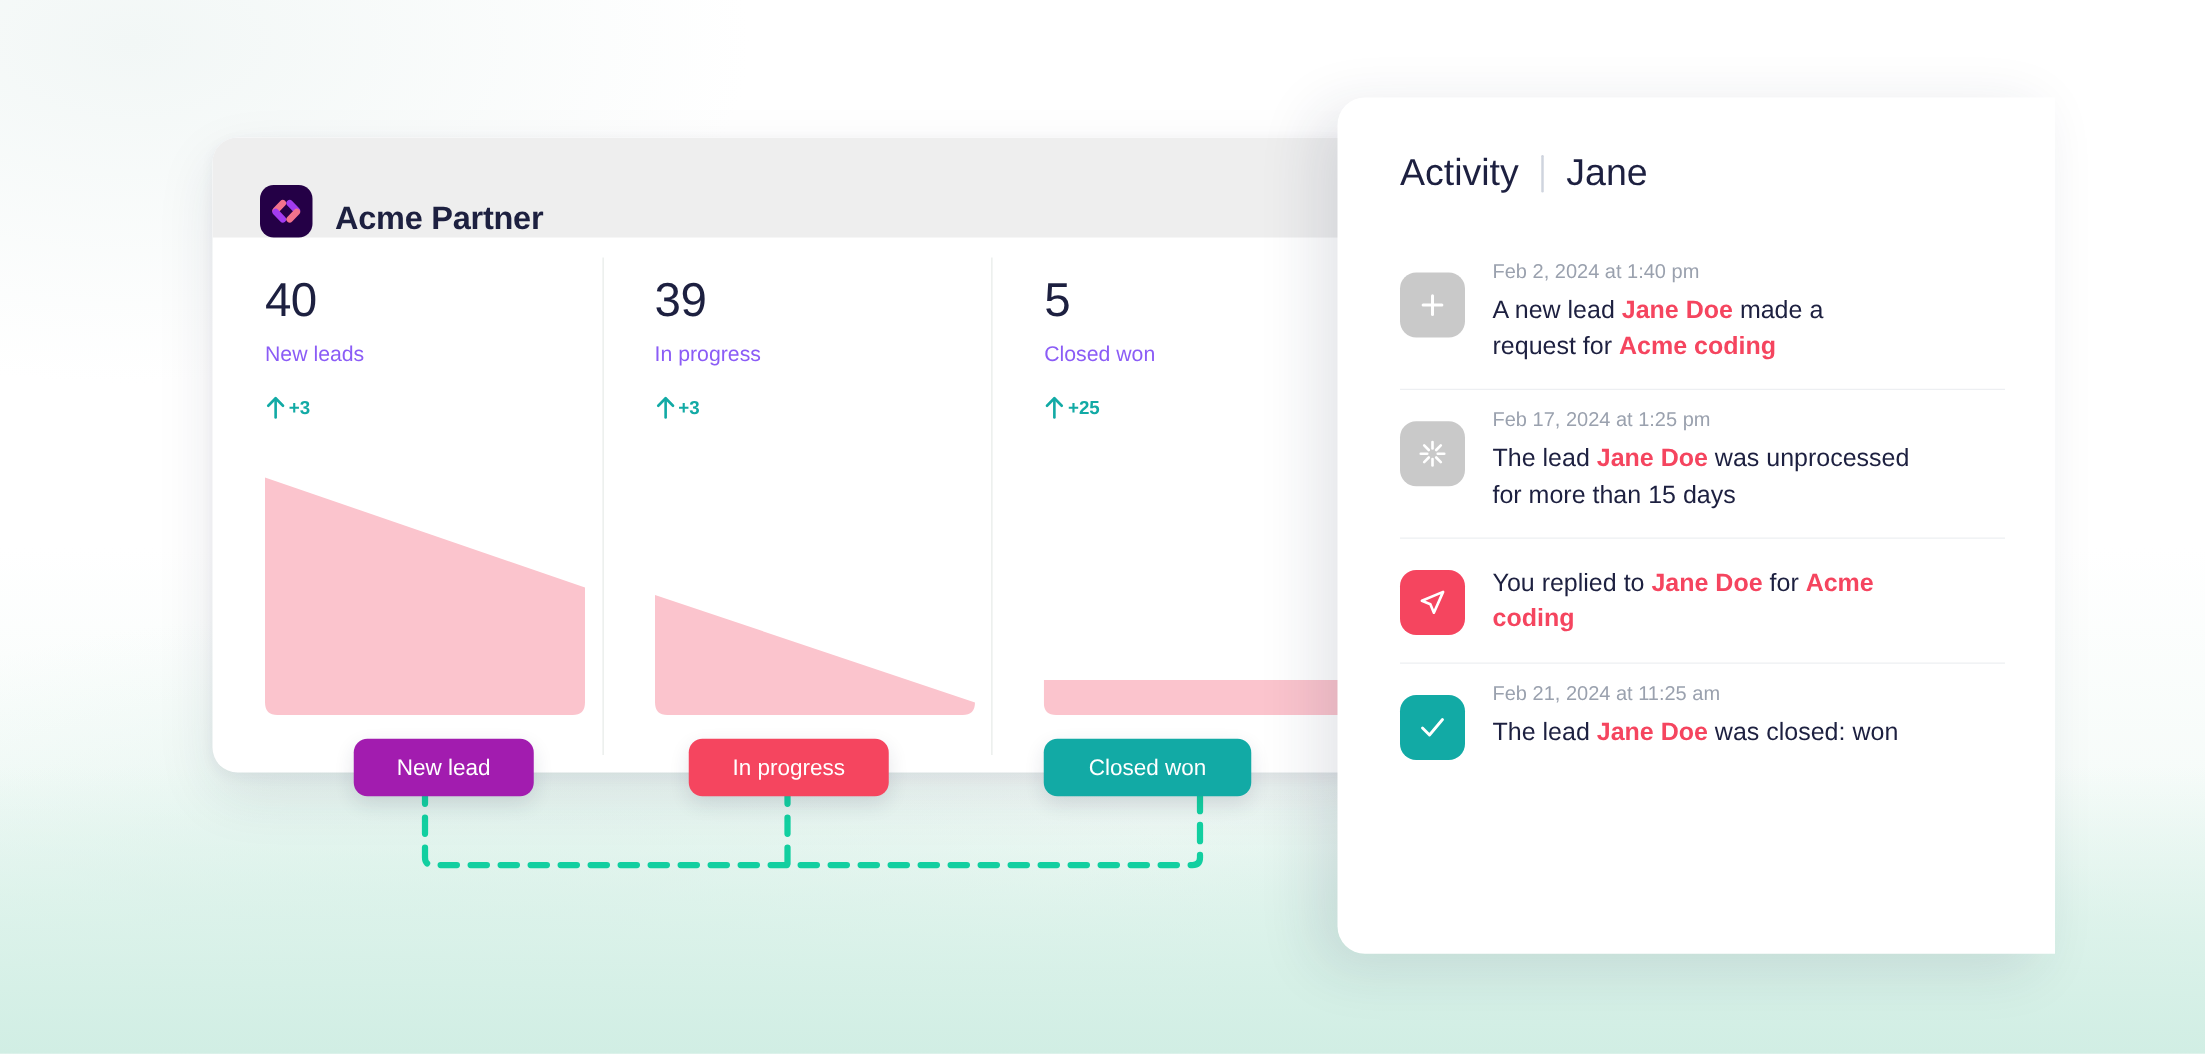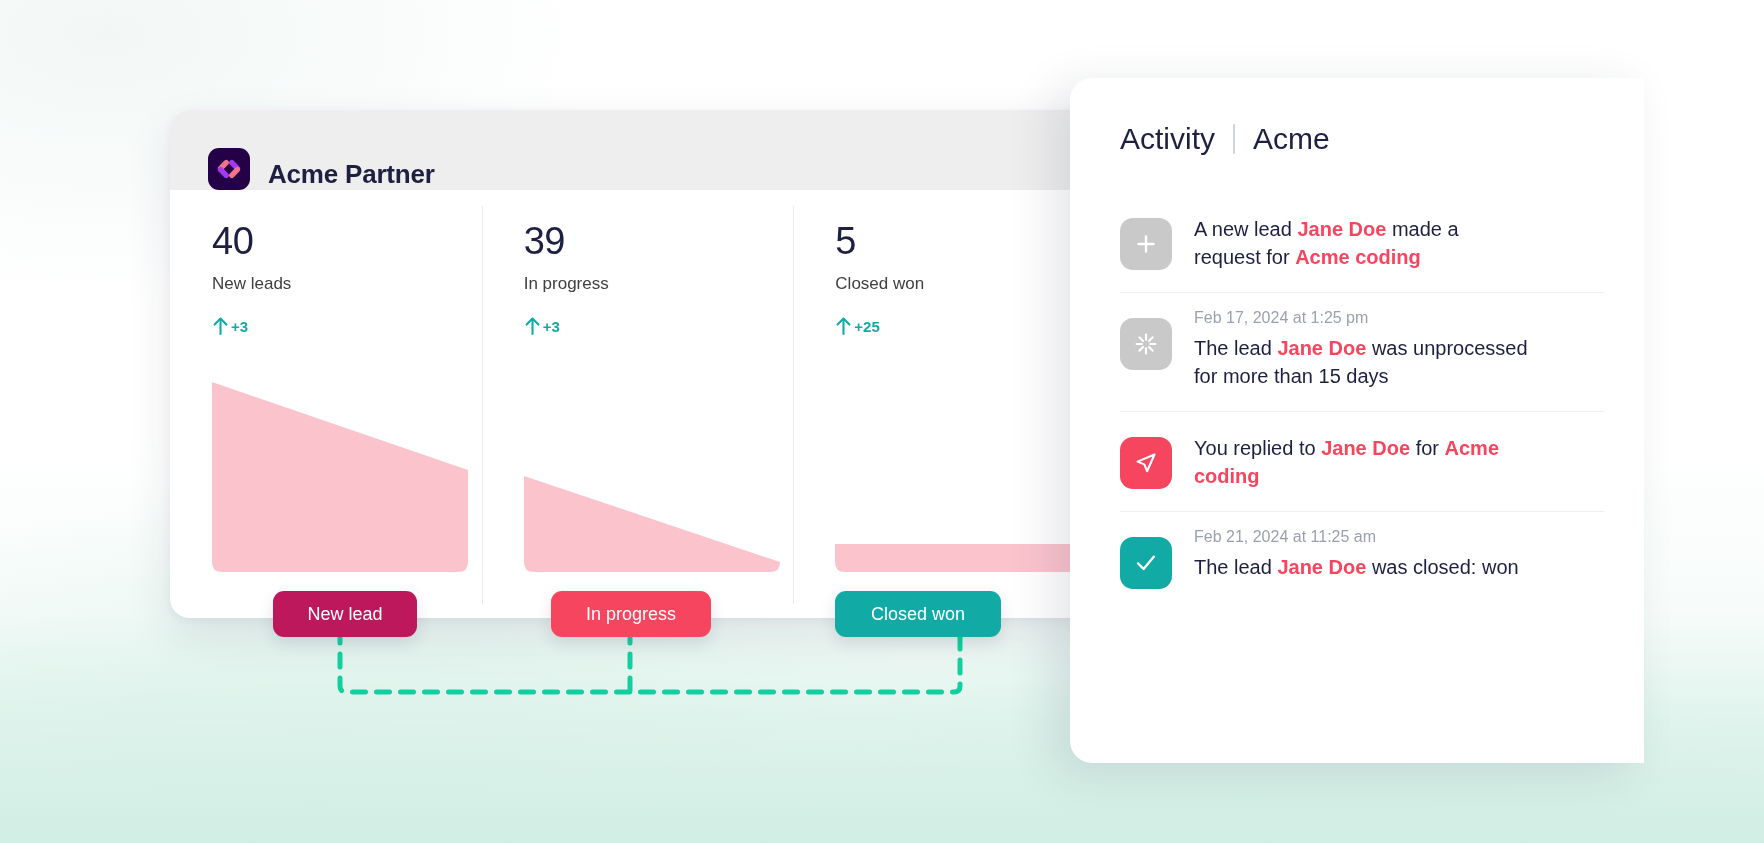--- a/index.html
+++ b/index.html
@@ -47,35 +47,35 @@
   #stats{
     display:flex;height:428px;box-sizing:border-box;
   }
   .stat-col{
     flex:1 1 0;position:relative;padding:32px 0 0 42px;box-sizing:border-box;
   }
   .stat-col + .stat-col:before{
     content:"";position:absolute;left:0;top:16px;bottom:14px;width:1px;background:#e7ebe9;
   }
   .stat-value{font-size:38px;color:#1d2040;line-height:1;letter-spacing:-.5px;}
-  .stat-label{font-size:17px;color:#404040;margin-top:14px;}
+  .stat-label{font-size:17px;color:#8b5cf6;margin-top:14px;}
   .stat-trend{display:flex;align-items:flex-end;gap:2px;margin-top:22px;color:#12aaa5;}
   .stat-trend svg{display:block;}
   .stat-trend .delta{font-size:15px;font-weight:bold;color:#12aaa5;line-height:1;padding-bottom:2px;}
   .spark{position:absolute;left:42px;bottom:46px;width:256px;}
   .spark svg{display:block;width:100%;}
 
   
   .chip{
     position:absolute;height:46px;border-radius:11px;color:#fff;
     display:flex;align-items:center;justify-content:center;
     font-size:18px;padding:0 26px;box-sizing:border-box;
     box-shadow:0 6px 16px rgba(30,40,70,.12);
   }
-  #chip-new{left:273px;top:591px;background:#be185d;width:144px;}
+  #chip-new{left:283px;top:591px;background:#a21caf;width:144px;}
   #chip-progress{left:551px;top:591px;background:#f5455f;width:160px;}
   #chip-closed{left:835px;top:591px;background:#12aaa5;width:166px;}
 
   
   #flow{position:absolute;left:300px;top:630px;width:700px;height:90px;}
 
   
   #activity-panel{
     position:absolute;left:1070px;top:78px;width:574px;height:685px;
     background:#ffffff;border-radius:22px 0 0 22px;
@@ -198,33 +198,34 @@
 </svg>
 
 <div class="chip" id="chip-new">New lead</div>
 <div class="chip" id="chip-progress">In progress</div>
 <div class="chip" id="chip-closed">Closed won</div>
 
 <div id="activity-panel">
   <div id="activity-head">
     <span>Activity</span>
     <span class="sep"></span>
-    <span>Acme</span>
+    <span>Jane</span>
   </div>
   <div id="activity-list">
       <div class="act-item">
         <div class="act-icon" style="background: rgb(201, 201, 201);">
           <svg width="24" height="24" viewBox="0 0 24 24">
             <g stroke="#ffffff" stroke-width="2.4" stroke-linecap="round">
               <line x1="12" y1="4.5" x2="12" y2="19.5"></line>
               <line x1="4.5" y1="12" x2="19.5" y2="12"></line>
             </g>
           </svg>
         </div>
         <div class="act-body">
+          <div class="act-time">Feb 2, 2024 at 1:40 pm</div>
           <div class="act-text"><span>A new lead </span><b>Jane Doe</b><span> made a request for </span><b>Acme coding</b></div>
         </div>
       </div>
       <div class="act-item">
         <div class="act-icon" style="background: rgb(201, 201, 201);">
           <svg width="26" height="26" viewBox="0 0 26 26">
             <g stroke="#ffffff" stroke-width="2.1" stroke-linecap="round">
               <line x1="13.00" y1="8.80" x2="13.00" y2="3.60"></line>
               <line x1="15.97" y1="10.03" x2="19.65" y2="6.35"></line>
               <line x1="17.20" y1="13.00" x2="22.40" y2="13.00"></line>

